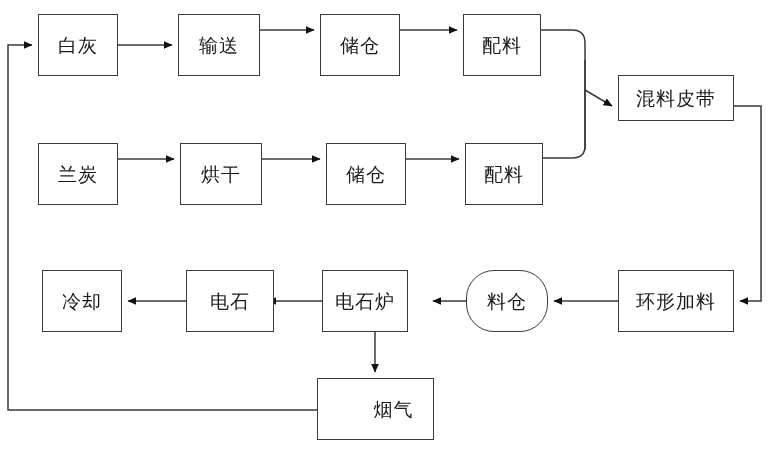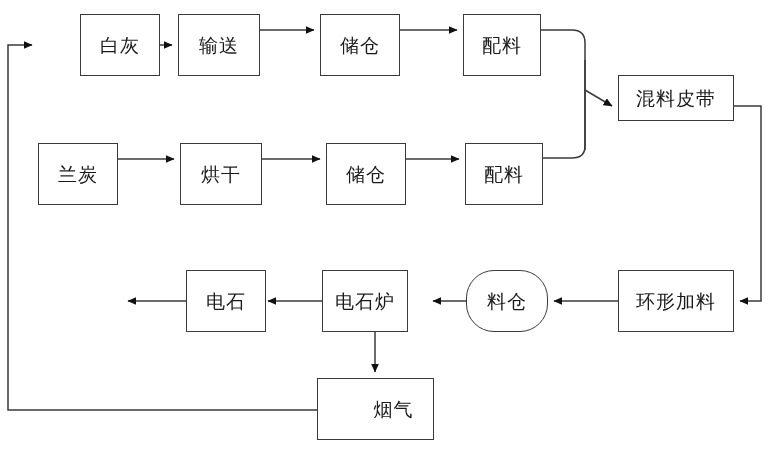--- a/index.html
+++ b/index.html
@@ -78,21 +78,21 @@
 
       <path d="M618,301 L554,301" marker-end="url(#arrowhead)"></path>
       <path d="M466,301 L433,301" marker-end="url(#arrowhead)"></path>
       <path d="M322,301 L268,301" marker-end="url(#arrowhead)"></path>
       <path d="M186,301 L128,301" marker-end="url(#arrowhead)"></path>
 
       <path d="M375,332 L375,372" marker-end="url(#arrowhead)"></path>
     </g>
   </svg>
 
-  <div class="node-box" style="left: 38px; top: 14px; width: 80px; height: 62px; margin-left: 42px;">
+  <div class="node-box" style="left: 38px; top: 14px; width: 80px; height: 62px;">
     <span class="node-label">白灰</span>
   </div>
   <div class="node-box" style="left: 178px; top: 14px; width: 82px; height: 62px;">
     <span class="node-label">输送</span>
   </div>
   <div class="node-box" style="left: 320px; top: 14px; width: 80px; height: 62px;">
     <span class="node-label">储仓</span>
   </div>
   <div class="node-box" style="left: 463px; top: 14px; width: 78px; height: 62px;">
     <span class="node-label">配料</span>
@@ -105,21 +105,24 @@
   </div>
   <div class="node-box" style="left: 38px; top: 143px; width: 80px; height: 62px;">
     <span class="node-label">兰炭</span>
   </div>
   <div class="node-box" style="left: 326px; top: 143px; width: 80px; height: 62px;">
     <span class="node-label">储仓</span>
   </div>
   <div class="node-box" style="left: 465px; top: 143px; width: 78px; height: 62px;">
     <span class="node-label">配料</span>
   </div>
-  <div class="node-box" style="left: 186px; top: 270px; width: 80px; height: 62px;">
+  <div class="node-box" style="left: 42px; top: 270px; width: 80px; height: 62px;">
+    <span class="node-label">冷却</span>
+  </div>
+  <div class="node-box" style="left: 186px; top: 270px; width: 88px; height: 62px;">
     <span class="node-label">电石</span>
   </div>
   <div class="node-box" style="left: 322px; top: 270px; width: 86px; height: 62px;">
     <span class="node-label">电石炉</span>
   </div>
   <div class="node-box" style="left: 466px; top: 270px; width: 82px; height: 62px; border-radius: 28px;">
     <span class="node-label">料仓</span>
   </div>
   <div class="node-box" style="left: 618px; top: 270px; width: 116px; height: 62px; font-family: Liberation Serif, serif;">
     <span class="node-label">环形加料</span>

